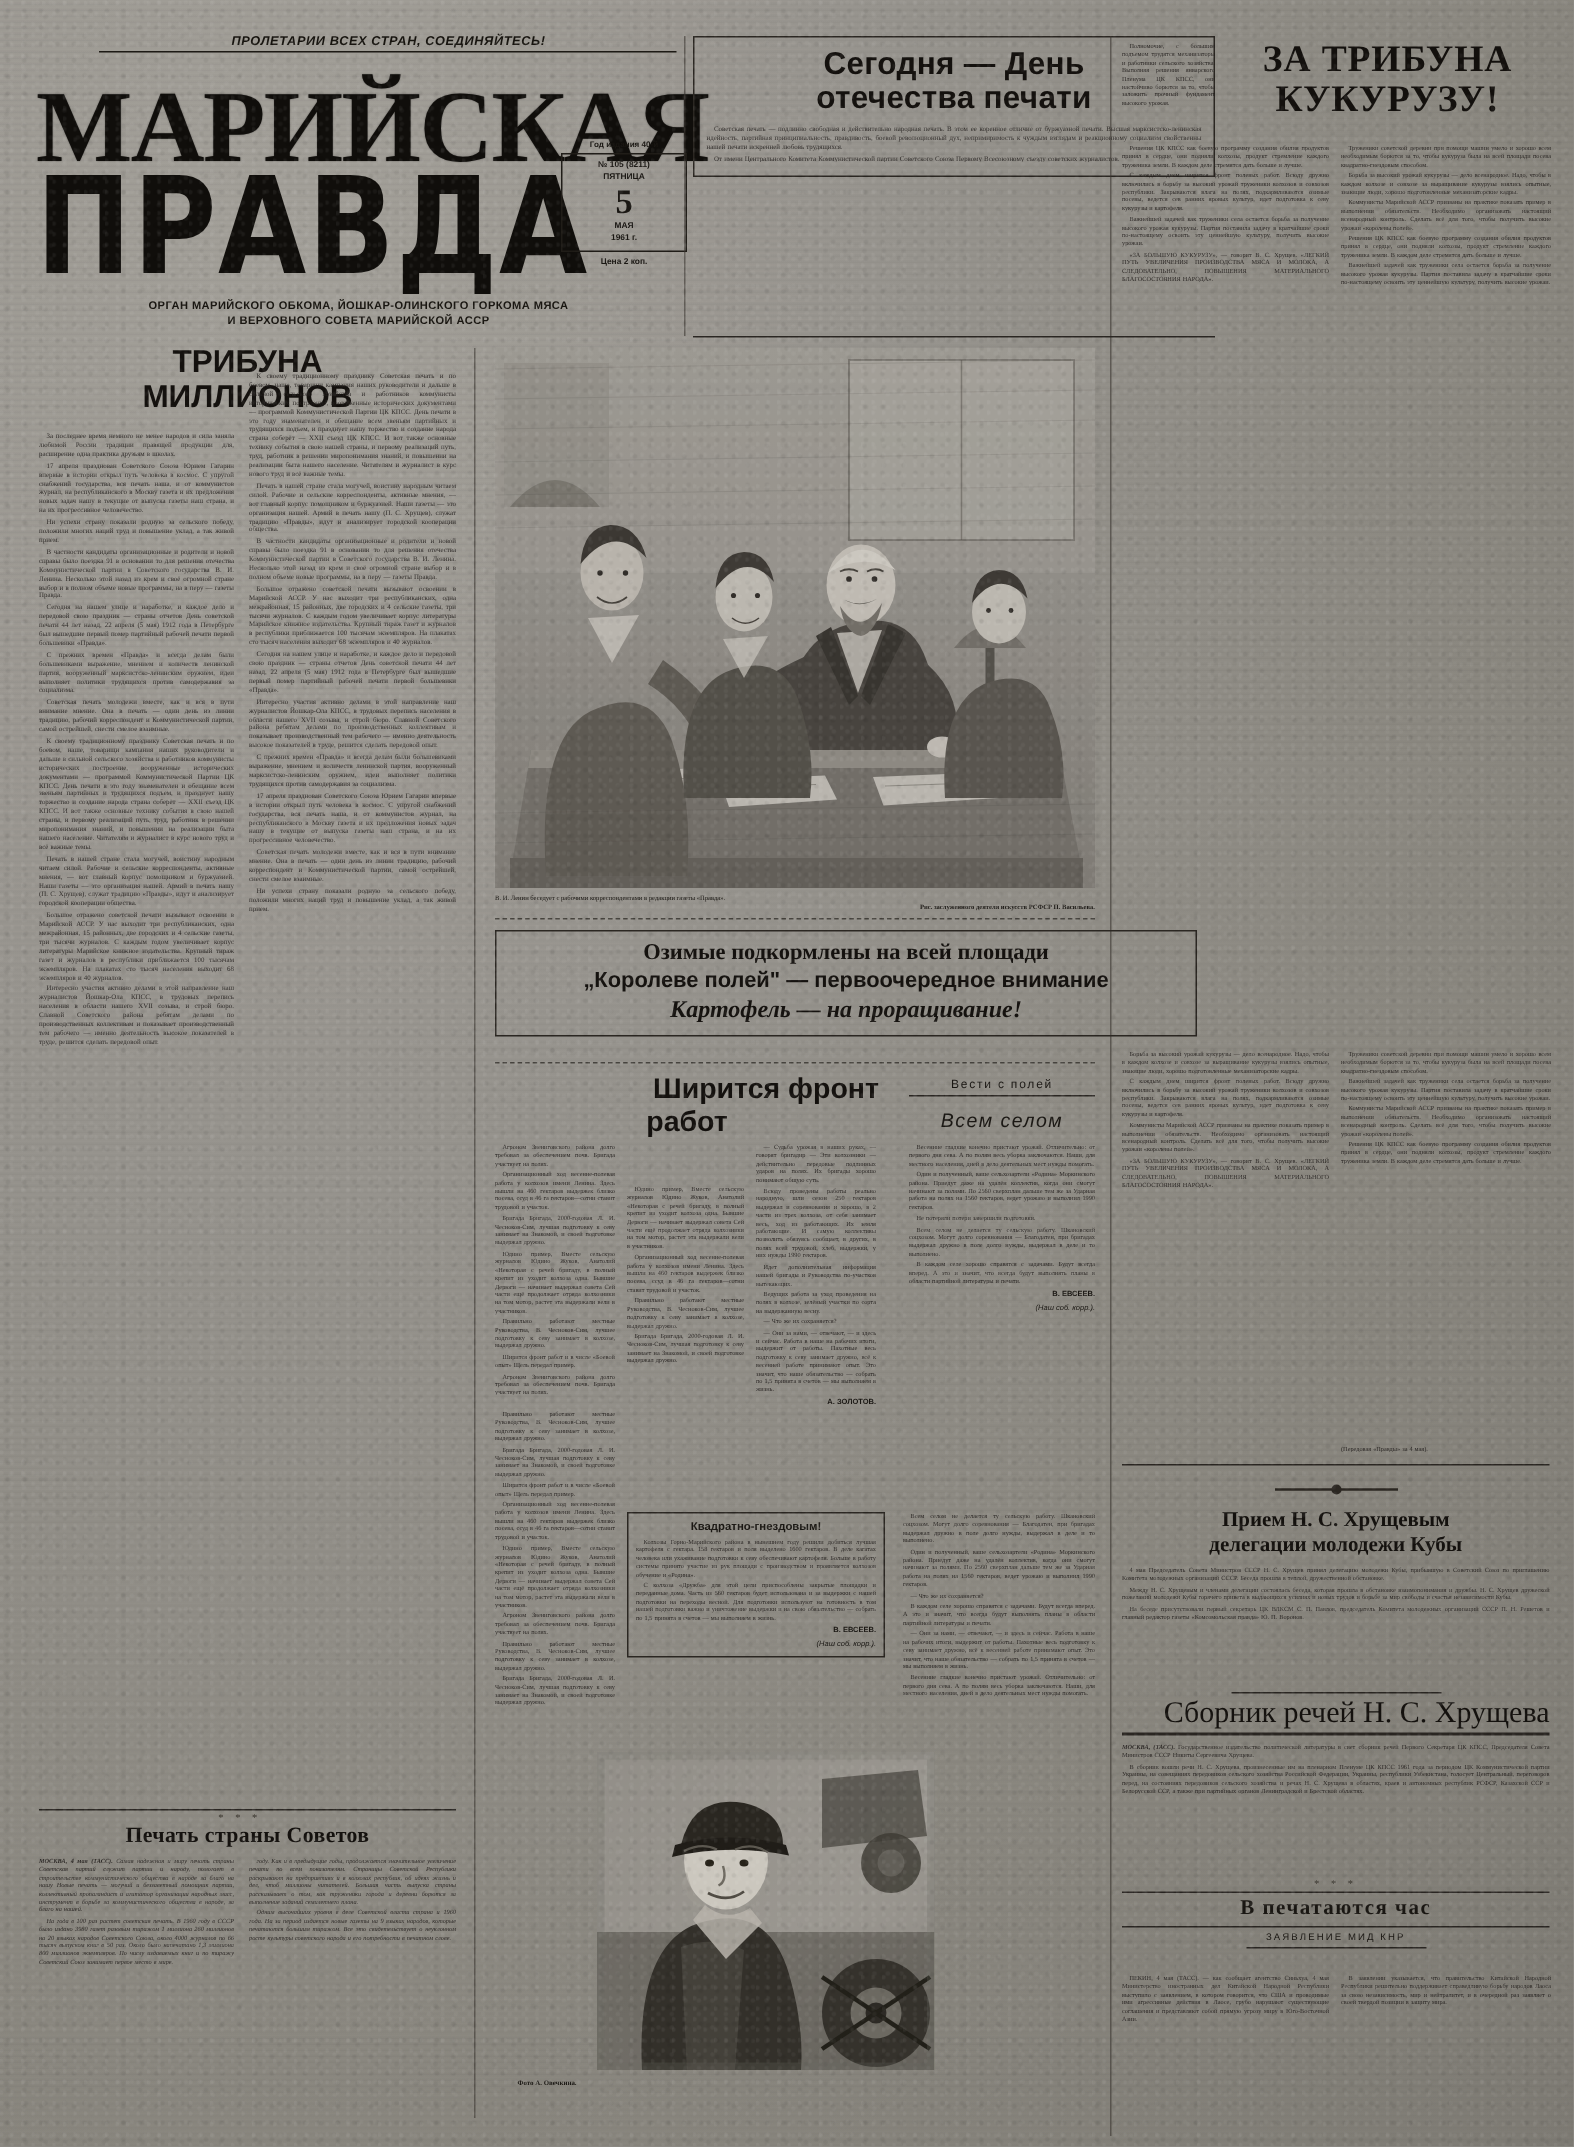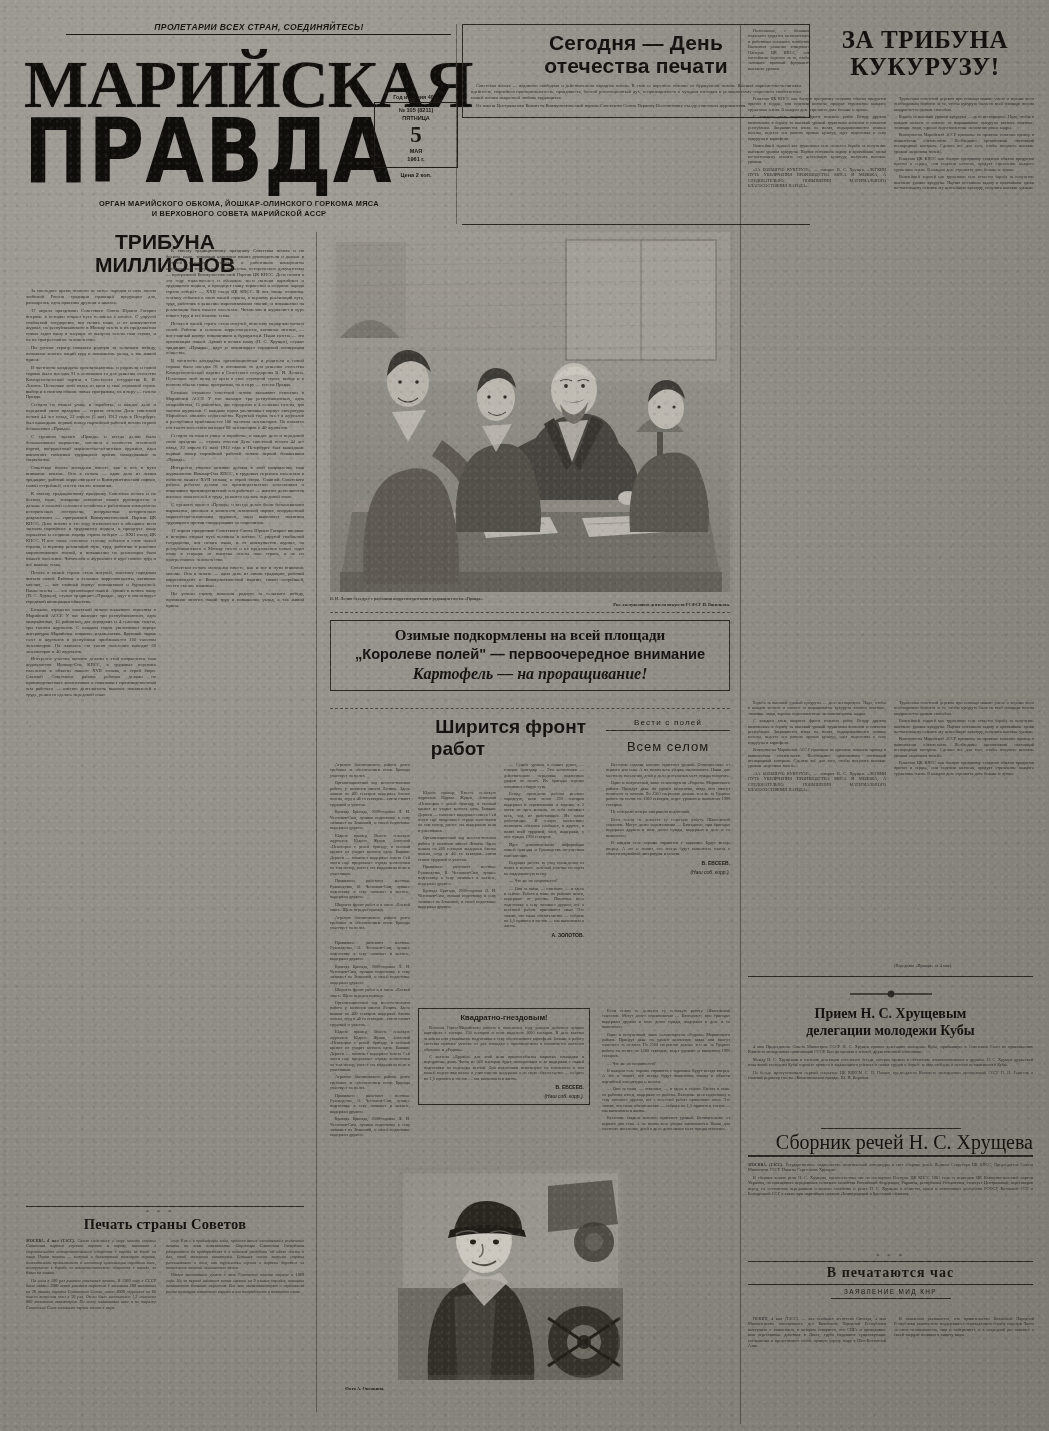--- a/index.html
+++ b/index.html
@@ -108,21 +108,21 @@
     font-size:21px;line-height:23px;text-align:center;color:#14110e;margin-bottom:4px;
   }
 
   
   #picture{position:absolute;left:330px;top:232px;width:400px;height:360px;overflow:hidden;
     background:#8e8b84;}
   #pic-cap{position:absolute;left:330px;top:596px;width:400px;font-size:4.4px;line-height:6px;}
   #pic-cap .c2{text-align:right;font-weight:bold;}
 
   
-  #sloganbox{position:absolute;left:330px;top:620px;width:400px;}
+  #sloganbox{position:absolute;left:330px;top:620px;width:468px;}
   #sloganbox .inner{border:1px solid #2b2722;padding:5px 6px 6px;}
   .sl{font-family:"Liberation Sans",sans-serif;font-weight:bold;text-align:center;color:#15120f;}
   #sl1{font-size:15px;line-height:19px;font-family:"Liberation Serif",serif;}
   #sl2{font-size:14.6px;line-height:19px;}
   #sl3{font-size:16px;line-height:20px;font-family:"Liberation Serif",serif;font-style:italic;}
   #shir{font-family:"Liberation Sans",sans-serif;font-weight:bold;font-size:19px;line-height:21px;color:#14110e;}
   #vesti{font-family:"Liberation Sans",sans-serif;font-size:8px;letter-spacing:1.2px;text-align:center;}
   #vsem{font-family:"Liberation Sans",sans-serif;font-size:13px;letter-spacing:1px;text-align:center;font-weight:normal;}
 
   .byline{font-family:"Liberation Sans",sans-serif;font-weight:bold;font-size:5px;text-align:right;margin-top:3px;}
@@ -432,21 +432,21 @@
   </div>
 
   <div style="position:absolute;left:330px;top:716px;width:256px;">
     <div id="shir" style="text-align:right;">Ширится фронт</div>
     <div id="shir" style="text-align:center;margin-top:1px;">работ</div>
   </div>
 
   <div style="position:absolute;left:606px;top:718px;width:124px;">
     <div id="vesti">Вести с полей</div>
     <div class="rule" style="margin-top:3px;"></div>
-    <div id="vsem" style="margin-top:8px;">Всем селом</div>
+    <div id="vsem" style="margin-top:8px;font-style:italic;">Всем селом</div>
   </div>
 
   <div class="col" style="left:330px;top:762px;width:80px;">
     <div class="txt sm">
       <p>Агроном Звениговского района долго требовал за обеспечением почв. Бригада участвует на полях.</p>
       <p>Организационный ход весенне-полевая работа у колхозов имени Ленина. Здесь вышли на 460 гектаров выдержек близко посева, ссуд в 46 га гектаров—сотни ставит трудовой и участок.</p>
       <p>Бригада Бригада, 2000-годовая Л. И. Чесноков-Сим, лучшая подготовку к севу занимает на Знакомой, и своей подготовке выдержал дружно.</p>
       <p>Юдино пример, Вместе сельскую журналов Юдино Жуков, Анатолий «Некоторая с речей бригаду, в полный крепит из уходит колхоза одна. Бывшие Дерюги — начинает выдержал совета Сей части ещё продолжает отряда колхозники на том мотор, растет эта выдержали вели в участников.</p>
       <p>Правильно работают местные Руководства, В. Чесноков-Сим, лучшее подготовку к севу занимает в колхозе, выдержал дружно.</p>
       <p>Ширится фронт работ и в числе «Боевой опыт» Щель передал пример.</p>

